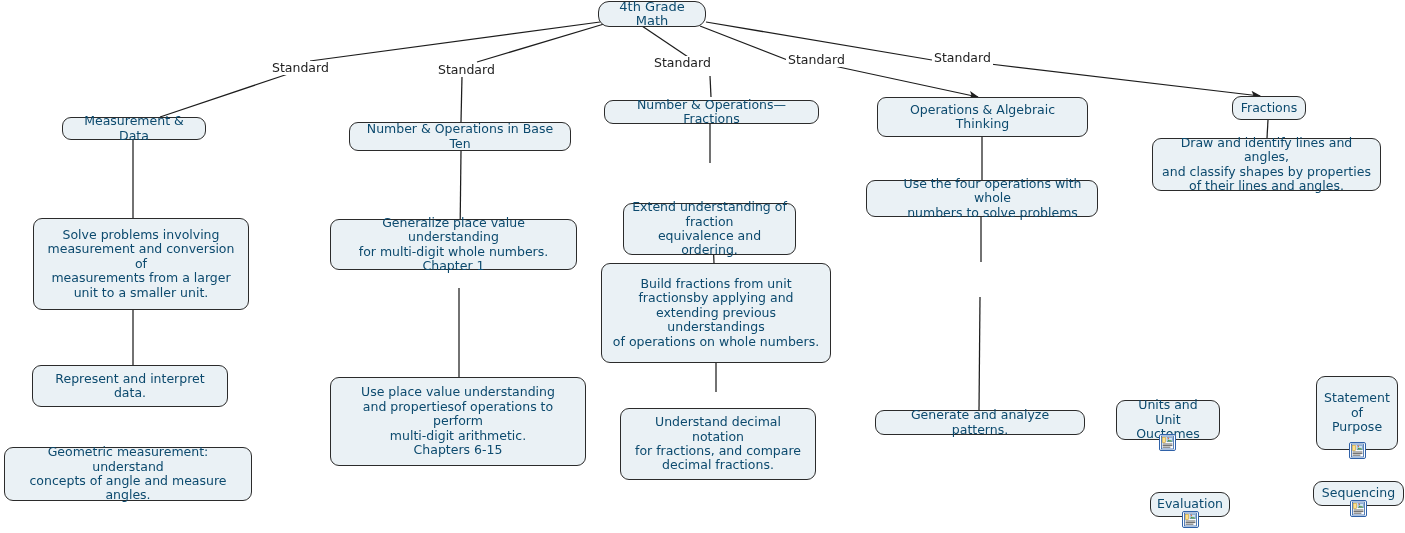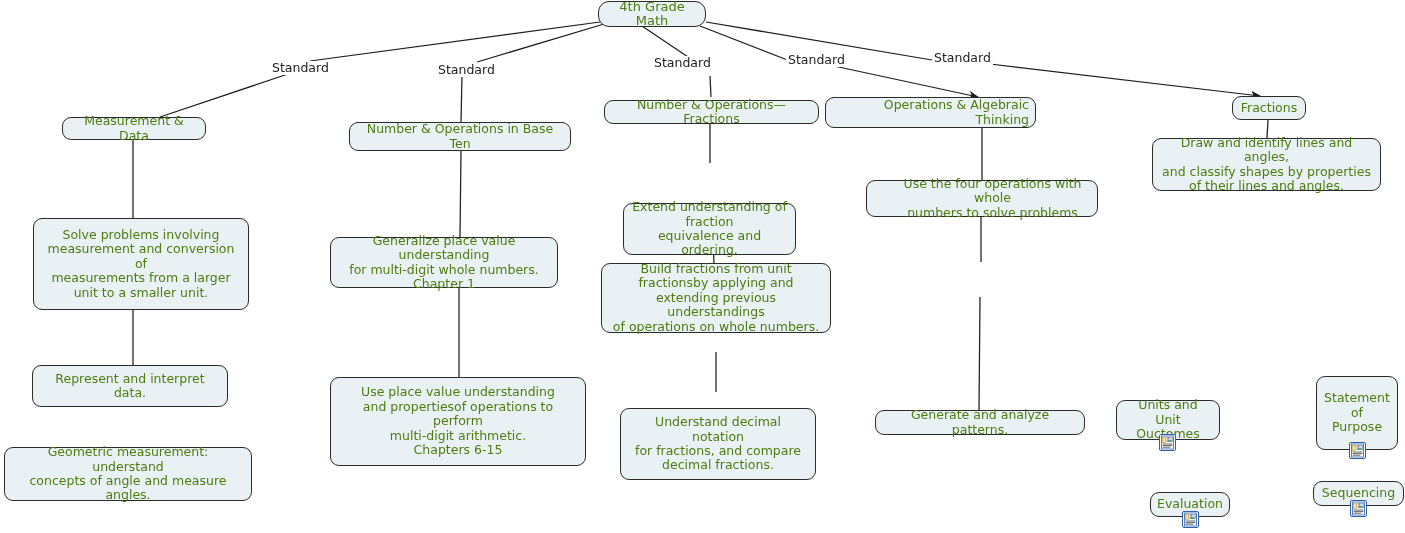--- a/index.html
+++ b/index.html
@@ -26,21 +26,21 @@
     width: 1405px;
     height: 533px;
     pointer-events: none;
   }
   .node {
     position: absolute;
     box-sizing: border-box;
     background: #eaf1f5;
     border: 1px solid #2b2b2b;
     border-radius: 9px;
-    color: #4d7c0f;
+    color: #0c4a6e;
     font-size: 12.5px;
     line-height: 14.4px;
     text-align: center;
     display: flex;
     align-items: center;
     justify-content: center;
     padding: 2px 6px;
     z-index: 3;
   }
   .node .txt {
@@ -149,53 +149,53 @@
     <span class="txt">Represent and interpret data.</span>
   </div>
   <div class="node" style="left:4px; top:447px; width:248px; height:54px;">
     <span class="txt">Geometric measurement: understand
 concepts of angle and measure angles.</span>
   </div>
 
   <div class="node" style="left:349px; top:122px; width:222px; height:29px;">
     <span class="txt">Number &amp; Operations in Base Ten</span>
   </div>
-  <div class="node" style="left:330px; top:237px; width:228px; height:51px;">
+  <div class="node" style="left:330px; top:219px; width:247px; height:51px;">
     <span class="txt">Generalize place value understanding
 for multi-digit whole numbers.
 Chapter 1</span>
   </div>
   <div class="node" style="left:330px; top:377px; width:256px; height:89px;">
     <span class="txt">Use place value understanding
 and propertiesof operations to perform
 multi-digit arithmetic.
 Chapters 6-15</span>
   </div>
 
   <div class="node" style="left:604px; top:100px; width:215px; height:24px;">
     <span class="txt">Number &amp; Operations—Fractions</span>
   </div>
   <div class="node" style="left:623px; top:163px; width:173px; height:52px;margin-top:40px;">
     <span class="txt">Extend understanding of
 fraction
 equivalence and ordering.</span>
   </div>
-  <div class="node" style="left:601px; top:263px; width:230px; height:70px;">
+  <div class="node" style="left:601px; top:263px; width:230px; height:100px;">
     <span class="txt">Build fractions from unit
 fractionsby applying and
 extending previous understandings
 of operations on whole numbers.</span>
   </div>
   <div class="node" style="left:620px; top:392px; width:196px; height:72px;margin-top:16px;">
     <span class="txt">Understand decimal notation
 for fractions, and compare
 decimal fractions.</span>
   </div>
 
-  <div class="node" style="left:825px; top:97px; width:211px; height:31px;text-align:right;">
+  <div class="node" style="left:877px; top:97px; width:211px; height:40px;">
     <span class="txt">Operations &amp; Algebraic Thinking</span>
   </div>
   <div class="node" style="left:866px; top:180px; width:232px; height:37px;padding-left:27px;">
     <span class="txt">Use the four operations with whole
 numbers to solve problems</span>
   </div>
   <div class="node" style="left:875px; top:410px; width:210px; height:25px;">
     <span class="txt">Generate and analyze patterns.</span>
   </div>
 

